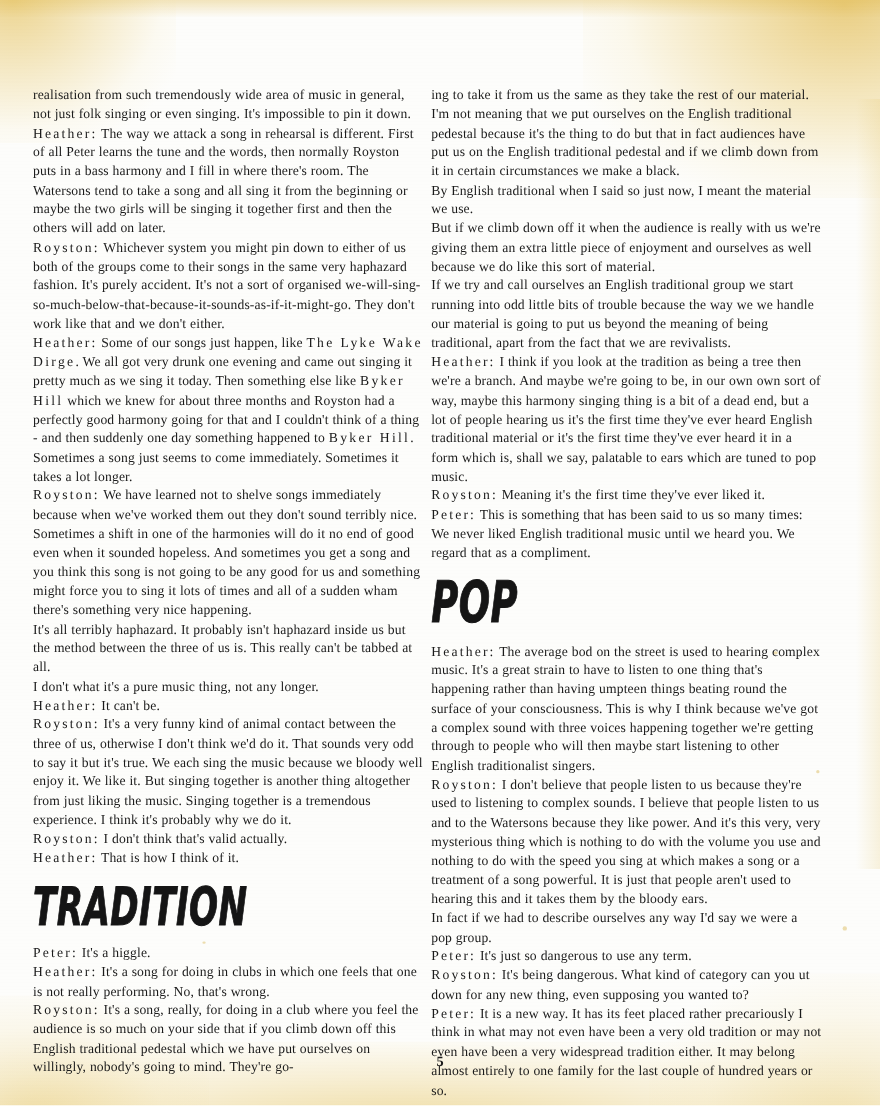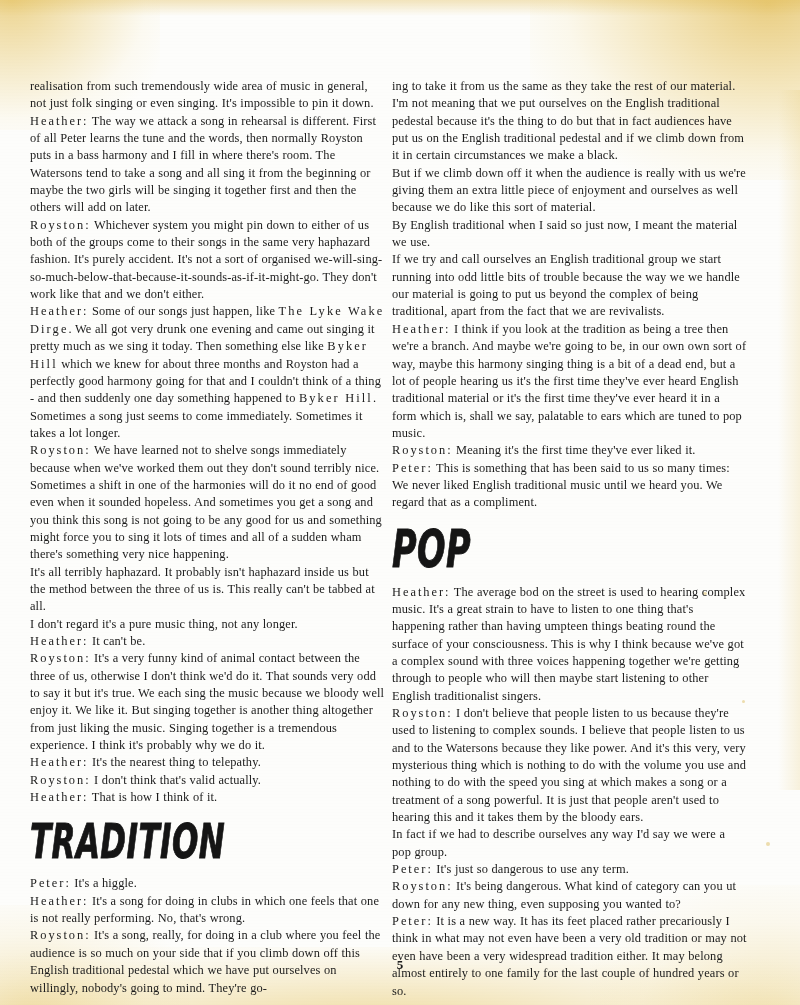--- a/index.html
+++ b/index.html
@@ -194,27 +194,26 @@
       <p class="body"><span class="spk">Royston:</span> <span>Whichever system you might pin down to either of us both of the groups come to their songs in the same very haphazard fashion. It's purely accident. It's not a sort of organised we-will-sing-so-much-below-that-because-it-sounds-as-if-it-might-go. They don't work like that and we don't either.</span></p>
 
       <p class="body"><span class="spk">Heather:</span> <span>Some of our songs just happen, like </span><span class="ttl">The Lyke Wake Dirge</span><span>. We all got very drunk one evening and came out singing it pretty much as we sing it today. Then something else like </span><span class="ttl">Byker Hill</span><span> which we knew for about three months and Royston had a perfectly good harmony going for that and I couldn't think of a thing - and then suddenly one day something happened to </span><span class="ttl">Byker Hill</span><span>.</span></p>
 
       <p class="body"><span>Sometimes a song just seems to come immediately. Sometimes it takes a lot longer.</span></p>
 
       <p class="body"><span class="spk">Royston:</span> <span>We have learned not to shelve songs immediately because when we've worked them out they don't sound terribly nice. Sometimes a shift in one of the harmonies will do it no end of good even when it sounded hopeless. And sometimes you get a song and you think this song is not going to be any good for us and something might force you to sing it lots of times and all of a sudden wham there's something very nice happening.</span></p>
 
       <p class="body"><span>It's all terribly haphazard. It probably isn't haphazard inside us but the method between the three of us is. This really can't be tabbed at all.</span></p>
 
-      <p class="body"><span>I don't regard it's a pure music thing, not any longer.</span></p>
+      <p class="body"><span>I don't what it's a pure music thing, not any longer.</span></p>
 
       <p class="body"><span class="spk">Heather:</span> <span>It can't be.</span></p>
 
       <p class="body"><span class="spk">Royston:</span> <span>It's a very funny kind of animal contact between the three of us, otherwise I don't think we'd do it. That sounds very odd to say it but it's true. We each sing the music because we bloody well enjoy it. We like it. But singing together is another thing altogether from just liking the music. Singing together is a tremendous experience. I think it's probably why we do it.</span></p>
 
-      <p class="body"><span class="spk">Heather:</span> <span>It's the nearest thing to telepathy.</span></p>
 
       <p class="body"><span class="spk">Royston:</span> <span>I don't think that's valid actually.</span></p>
 
       <p class="body"><span class="spk">Heather:</span> <span>That is how I think of it.</span></p>
 
       <div class="head-gap-top"></div>
       <div class="display-head head-tradition">TRADITION</div>
       <div class="head-gap-below"></div>
 
 
@@ -225,25 +224,25 @@
       <p class="body"><span class="spk">Royston:</span> <span>It's a song, really, for doing in a club where you feel the audience is so much on your side that if you climb down off this English traditional pedestal which we have put ourselves on willingly, nobody's going to mind. They're go-</span></p>
 
     </div>
 
     <div class="col col-right">
 
       <p class="body"><span>ing to take it from us the same as they take the rest of our material.</span></p>
 
       <p class="body"><span>I'm not meaning that we put ourselves on the English traditional pedestal because it's the thing to do but that in fact audiences have put us on the English traditional pedestal and if we climb down from it in certain circumstances we make a black.</span></p>
 
+      <p class="body"><span>By English traditional when I said so just now, I meant the material we use.</span></p>
+
       <p class="body"><span>But if we climb down off it when the audience is really with us we're giving them an extra little piece of enjoyment and ourselves as well because we do like this sort of material.</span></p>
 
-      <p class="body"><span>By English traditional when I said so just now, I meant the material we use.</span></p>
-
-      <p class="body"><span>If we try and call ourselves an English traditional group we start running into odd little bits of trouble because the way we we handle our material is going to put us beyond the complex of being traditional, apart from the fact that we are revivalists.</span></p>
+      <p class="body"><span>If we try and call ourselves an English traditional group we start running into odd little bits of trouble because the way we we handle our material is going to put us beyond the meaning of being traditional, apart from the fact that we are revivalists.</span></p>
 
       <p class="body"><span class="spk">Heather:</span> <span>I think if you look at the tradition as being a tree then we're a branch. And maybe we're going to be, in our own own sort of way, maybe this harmony singing thing is a bit of a dead end, but a lot of people hearing us it's the first time they've ever heard English traditional material or it's the first time they've ever heard it in a form which is, shall we say, palatable to ears which are tuned to pop music.</span></p>
 
       <p class="body"><span class="spk">Royston:</span> <span>Meaning it's the first time they've ever liked it.</span></p>
 
       <p class="body"><span class="spk">Peter:</span> <span>This is something that has been said to us so many times: We never liked English traditional music until we heard you. We regard that as a compliment.</span></p>
 
       <div class="head-gap-top"></div>
       <div class="display-head head-pop">POP</div>
       <div class="head-gap-below"></div>

